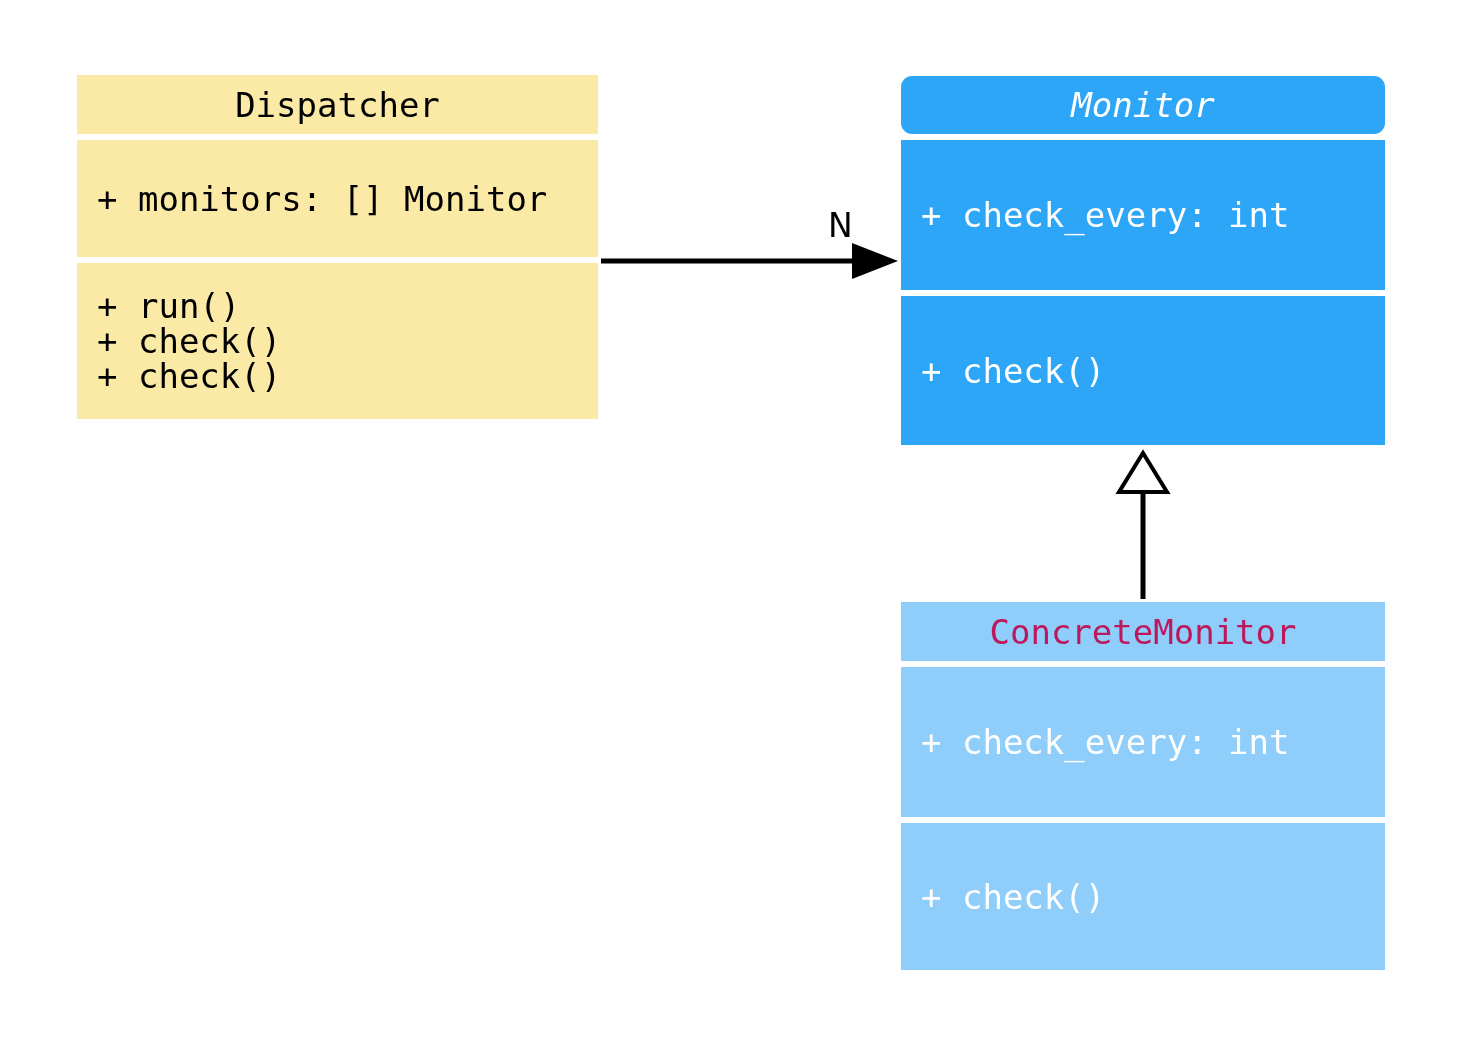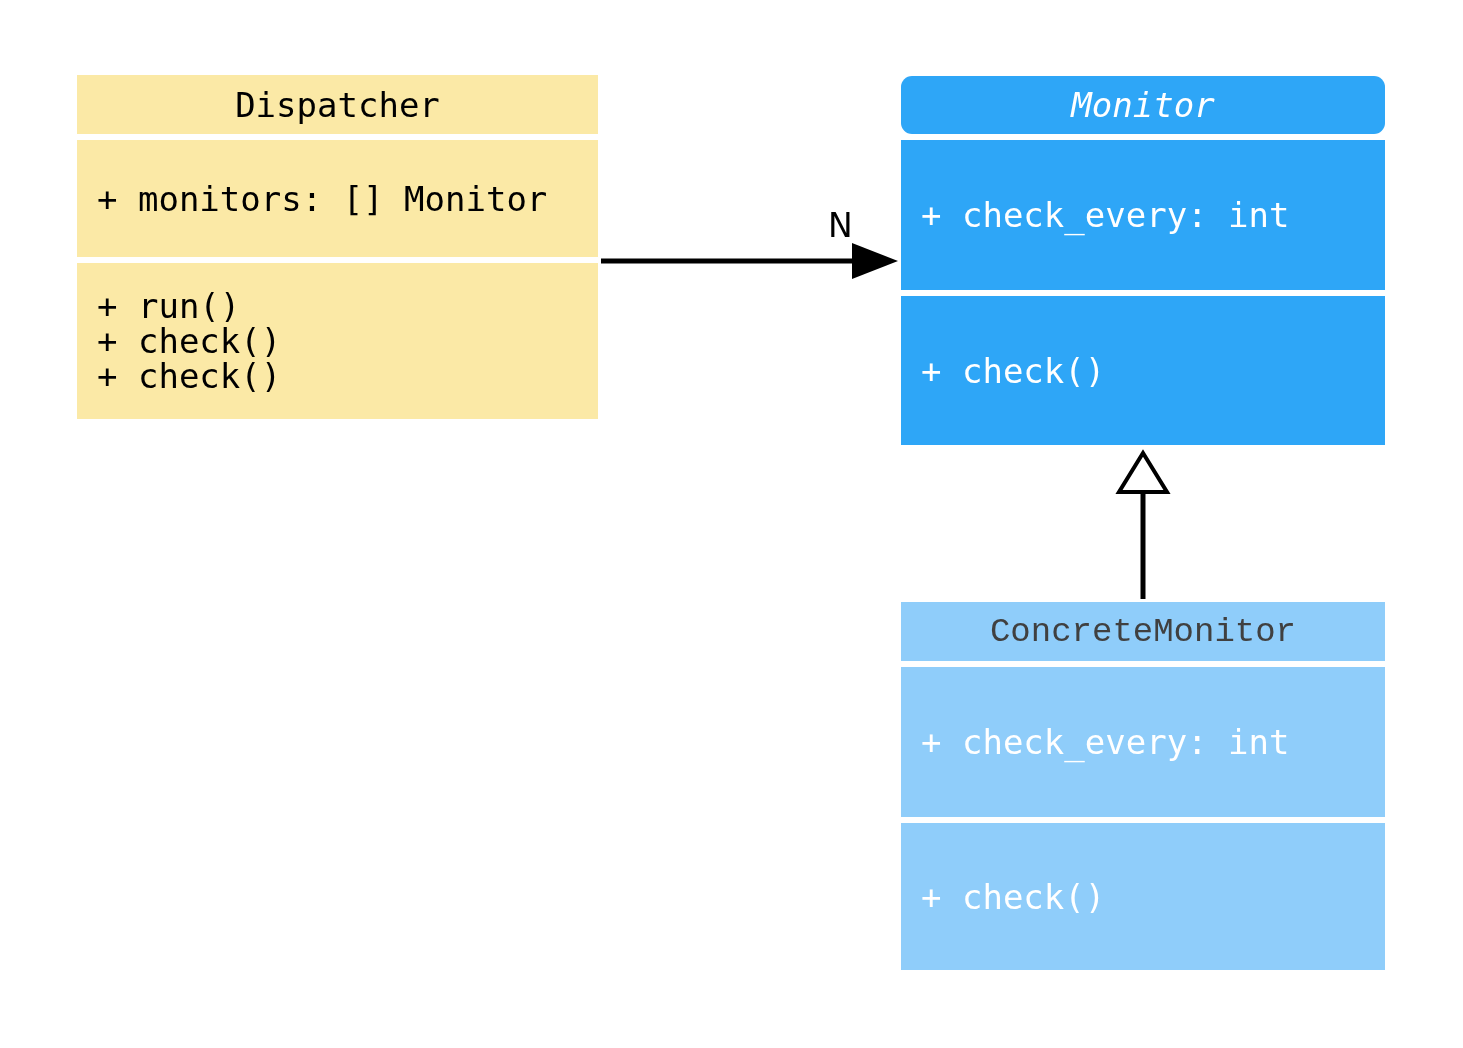--- a/index.html
+++ b/index.html
@@ -108,21 +108,21 @@
     <div class="uml-section uml-title" style="background-color: rgb(46, 166, 247); color: rgb(255, 255, 255); font-style: italic;">Monitor</div>
     <div class="uml-section uml-body uml-attrs" style="background-color: rgb(46, 166, 247); color: rgb(255, 255, 255);">
       <div class="uml-line">+ check_every: int</div>
     </div>
     <div class="uml-section uml-body uml-methods" style="background-color: rgb(46, 166, 247); color: rgb(255, 255, 255);">
       <div class="uml-line">+ check()</div>
     </div>
   </div>
 
   <div class="uml-class" id="concrete-monitor">
-    <div class="uml-section uml-title" style="background-color: rgb(143, 205, 250); color: #404040; font-style: normal; font-family: Liberation Mono, monospace;">ConcreteMonitor</div>
+    <div class="uml-section uml-title" style="background-color: rgb(143, 205, 250); color: #be185d; font-style: normal;">ConcreteMonitor</div>
     <div class="uml-section uml-body uml-attrs" style="background-color: rgb(143, 205, 250); color: rgb(255, 255, 255);">
       <div class="uml-line">+ check_every: int</div>
     </div>
     <div class="uml-section uml-body uml-methods" style="background-color: rgb(143, 205, 250); color: rgb(255, 255, 255);">
       <div class="uml-line">+ check()</div>
     </div>
   </div>
 
   <svg id="connector-layer" width="1463" height="1048" viewBox="0 0 1463 1048">
 

